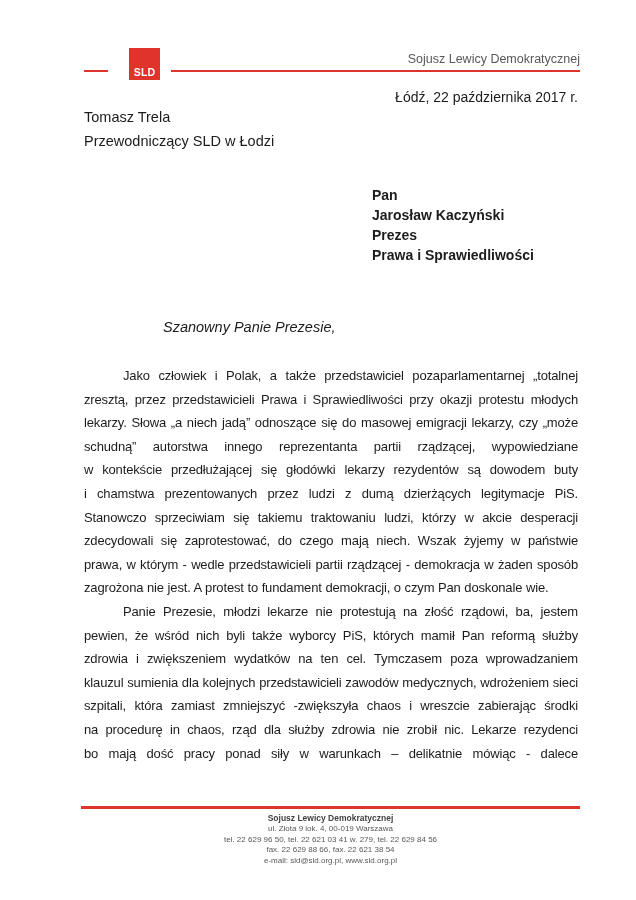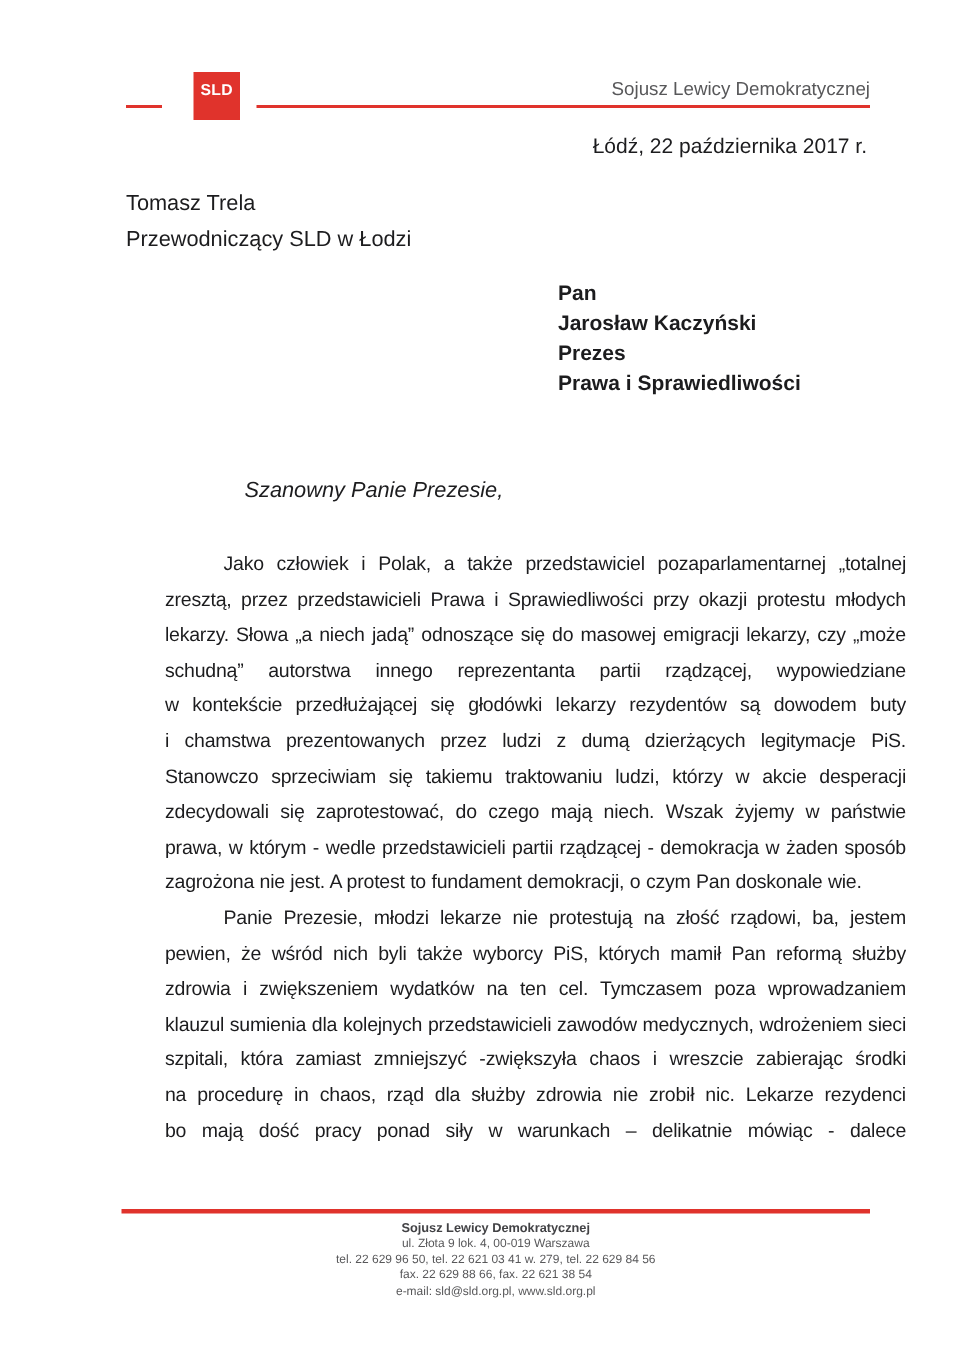--- a/index.html
+++ b/index.html
@@ -15,36 +15,36 @@
   .hl-line { position:absolute; height:2px; background: var(--accent, #e0332c); }
   .hl-line.left  { left:84px;  top:70px; width:24px; }
   .hl-line.right { left:171px; top:70px; width:409px; }
   .logo {
     position:absolute; left:129px; top:48px; width:31px; height:32px;
     background: var(--accent, #e0332c);
     display:flex; align-items:flex-end; justify-content:center;
   }
   .logo span {
     color:#ffffff; font-weight:bold; font-size:10.5px; letter-spacing:0.2px;
-    line-height:1; padding-bottom:15px;
+    line-height:1; padding-bottom:3px;
   }
   .brand {
     position:absolute; left:300px; width:280px; top:52px;
     text-align:right; font-size:12.5px; color: var(--muted, #58585a);
   }
   
   .dateline {
     position:absolute; left:300px; width:278px; top:89px;
     text-align:right; font-size:14px;
   }
-  .sender { position:absolute; left:84px; top:125px; font-size:14.5px; line-height:23.5px; }
+  .sender { position:absolute; left:84px; top:106px; font-size:14.5px; line-height:23.5px; }
   .recipient { position:absolute; left:372px; top:185px; font-size:14px; font-weight:bold; line-height:20px; }
   .salutation { position:absolute; left:123px; top:319px; font-size:14.5px; font-style:italic;margin-left:40px; }
   
-  .letter-body { position:absolute; left:84px; top:364px; width:494px; font-size:13px;margin-left:26px; }
+  .letter-body { position:absolute; left:84px; top:364px; width:494px; font-size:13px; }
   .body-line {
     text-align:justify; text-align-last:justify;
     line-height:23.6px; height:23.6px; overflow:hidden;
     letter-spacing:-0.15px; word-spacing:0.2px;
   }
   .body-line.indent { padding-left:39px; }
   .body-line.final  { text-align-last:left; }
   
   .footer-line { position:absolute; left:81px; top:806px; width:499px; height:3px; background: var(--accent, #e0332c); }
   .footer-text {

